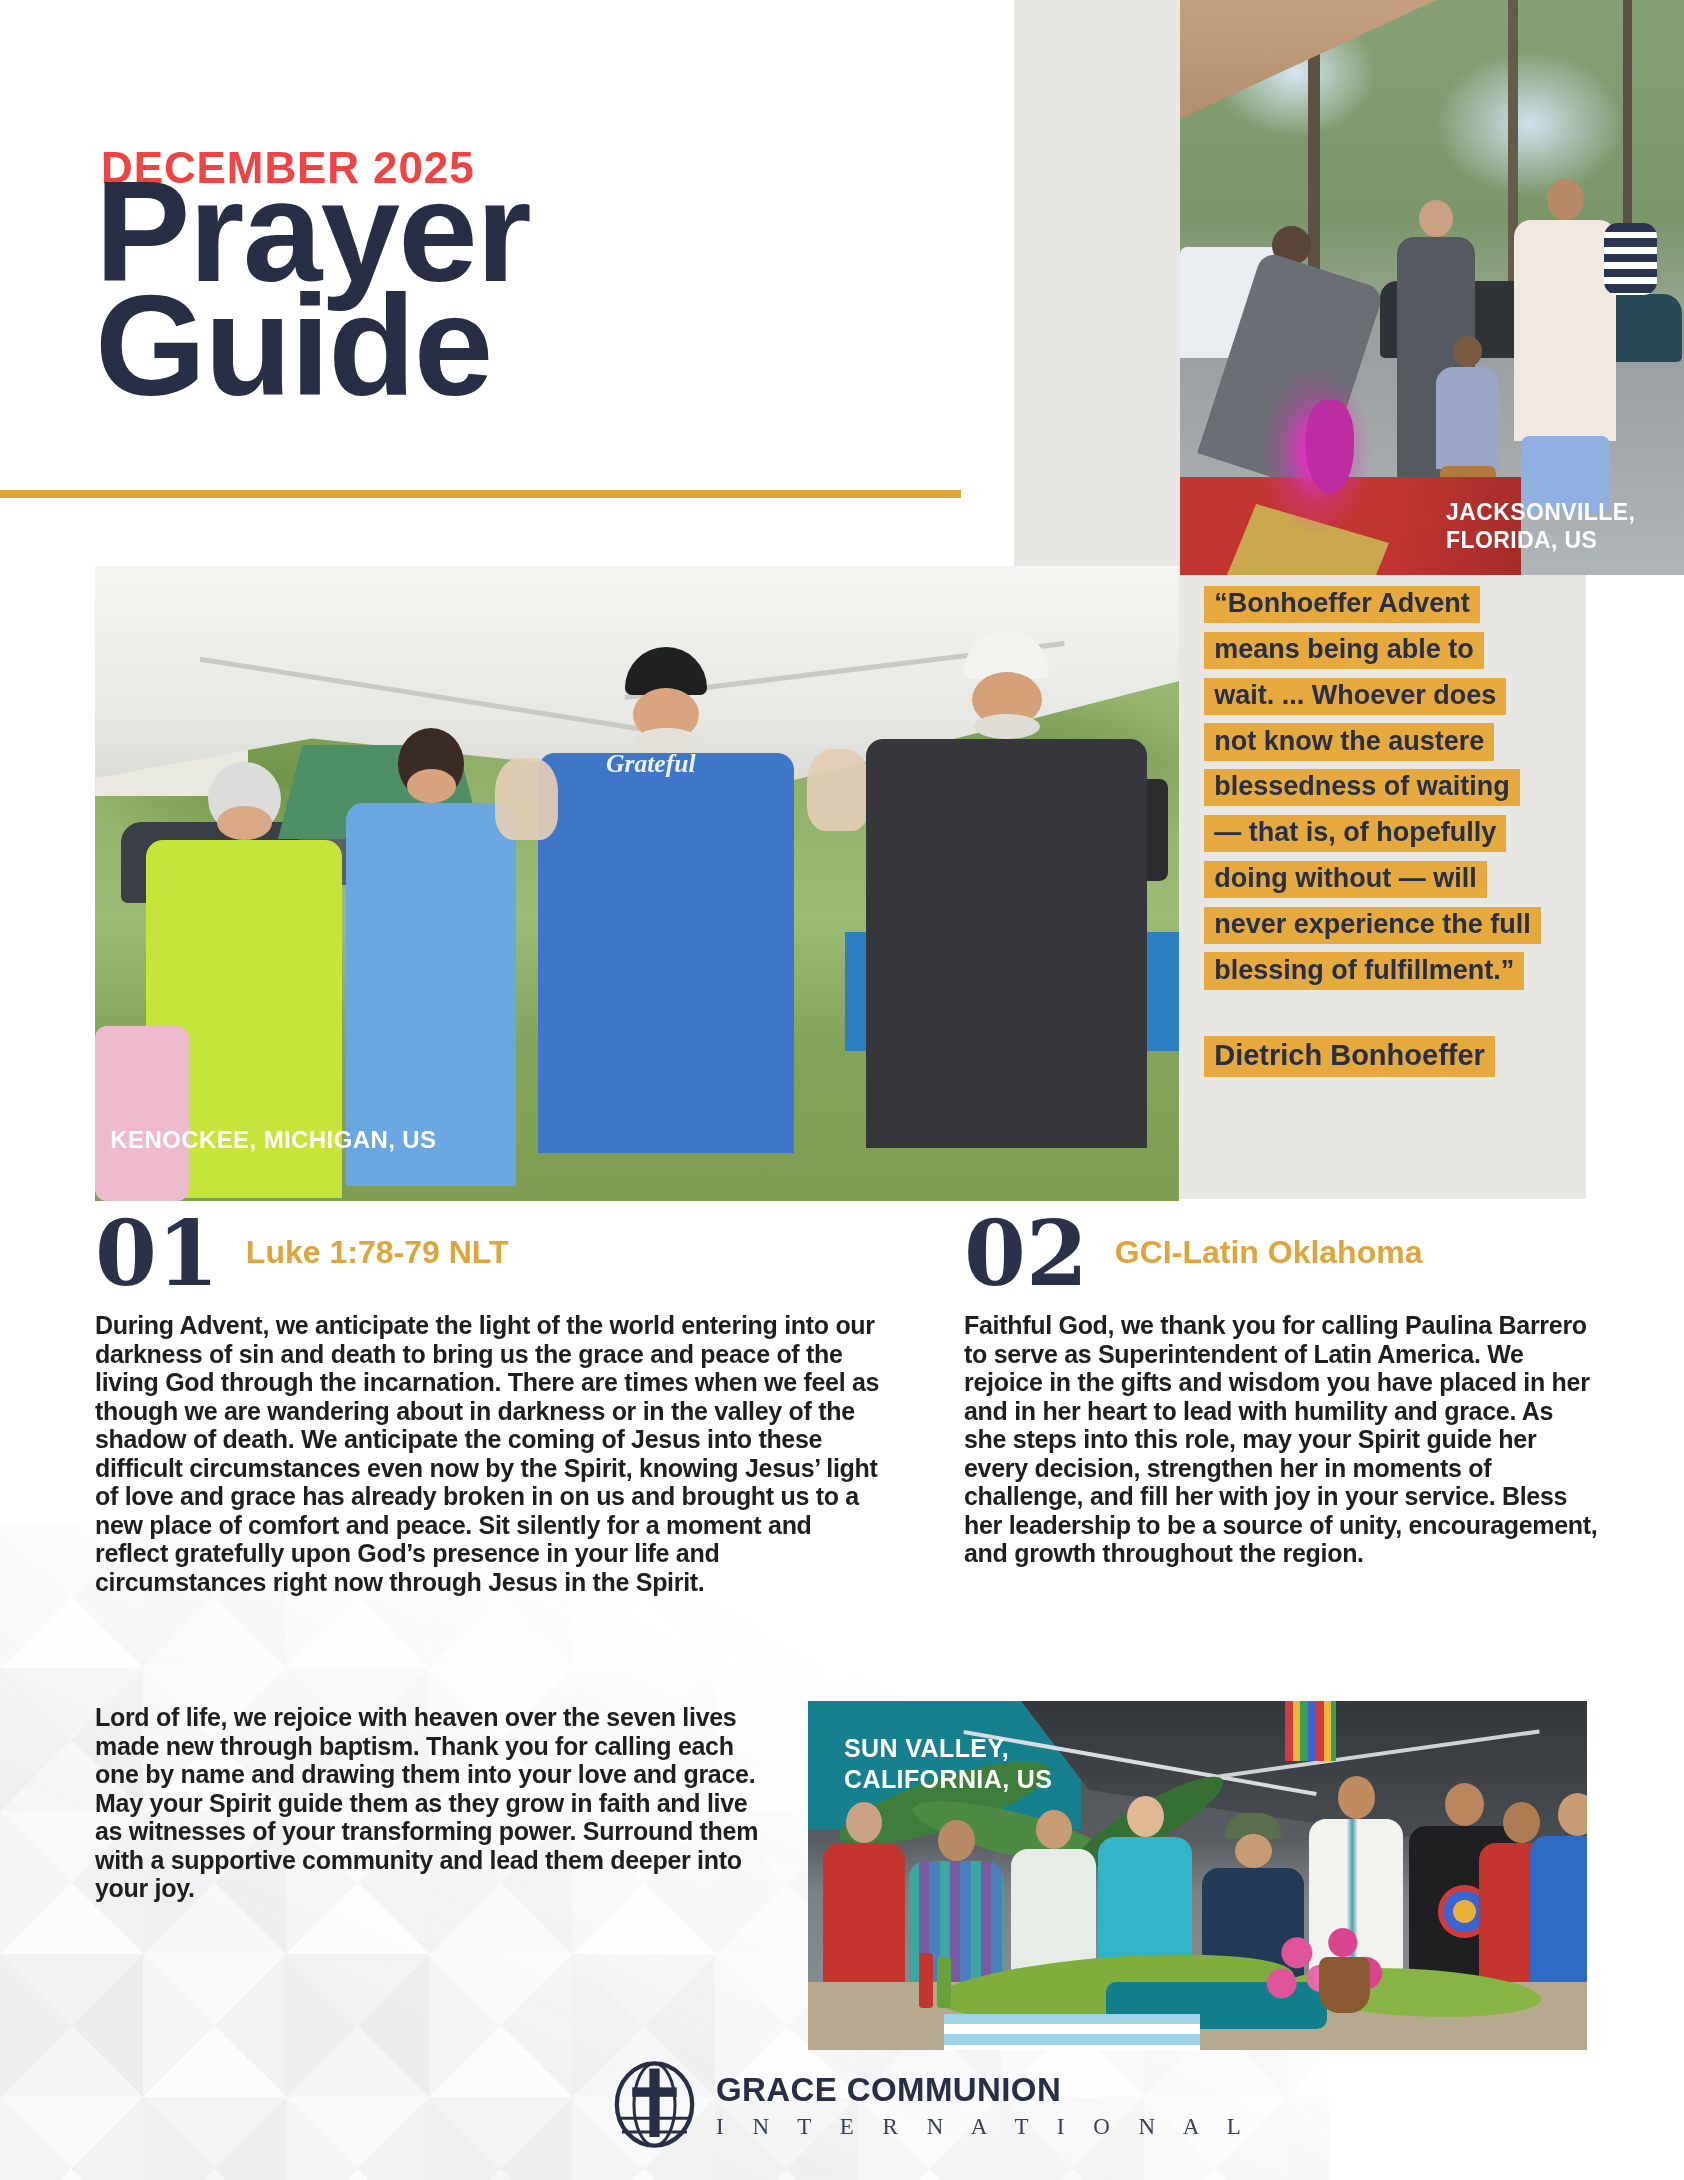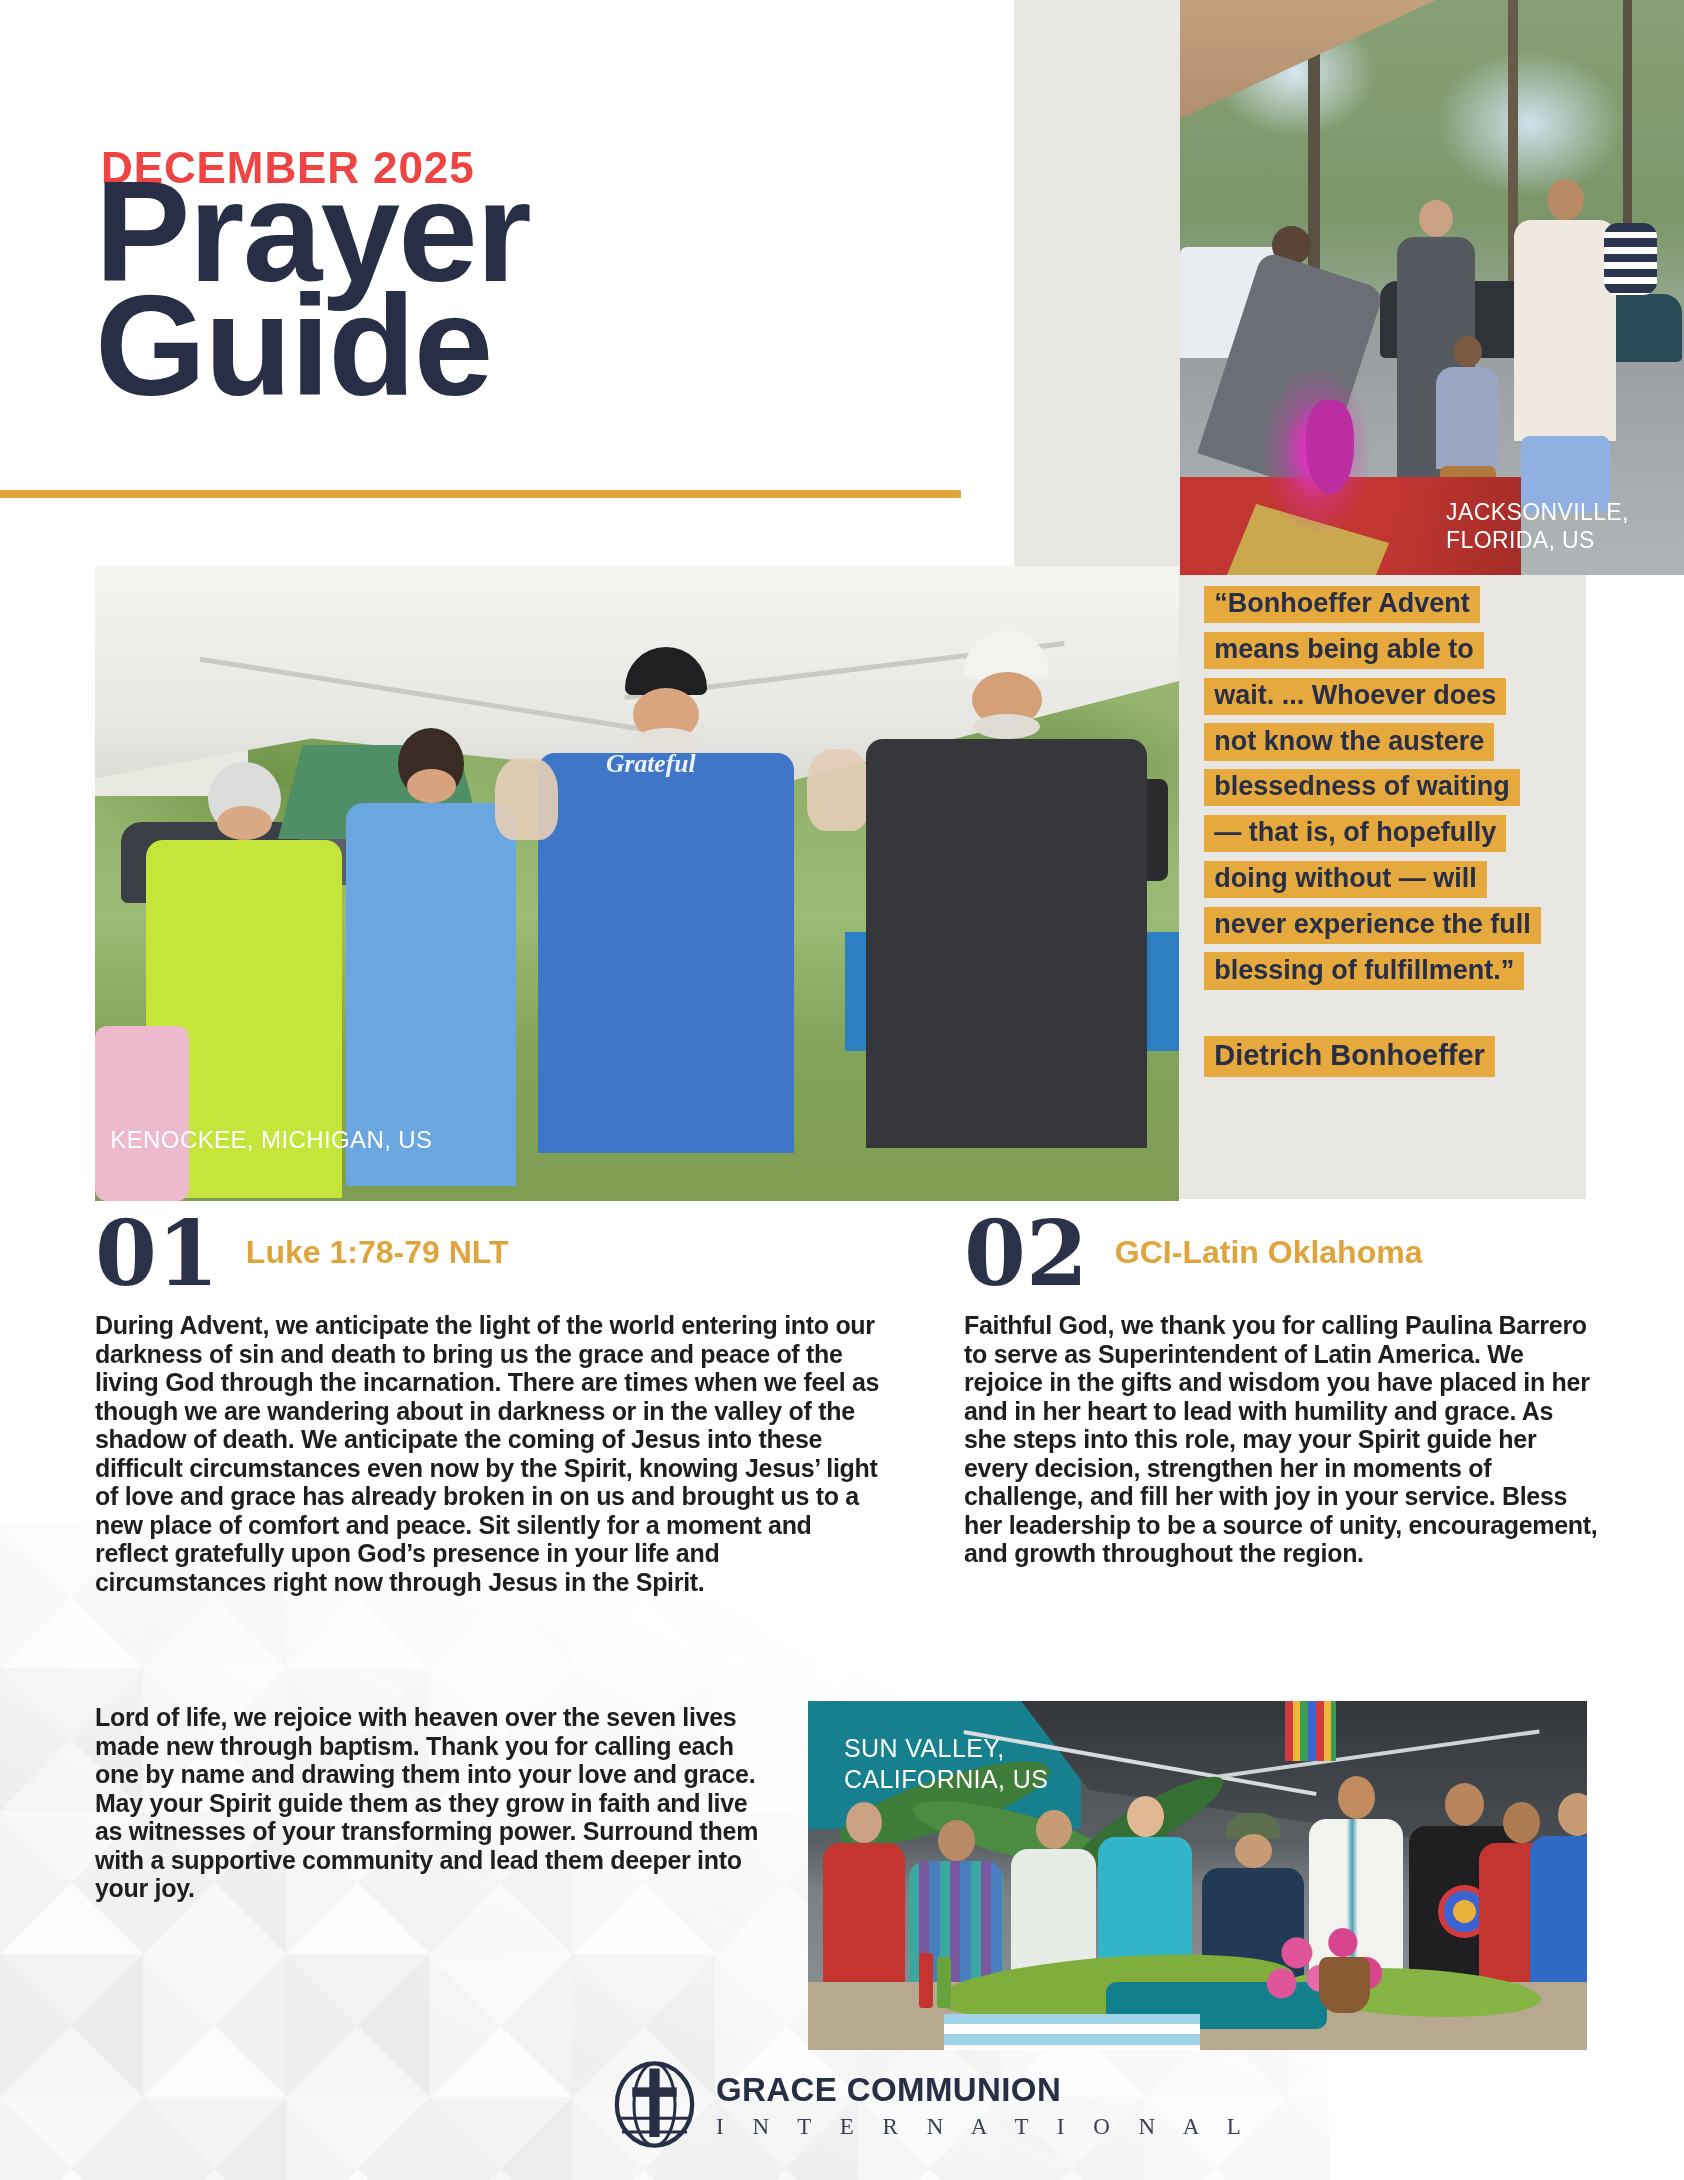--- a/index.html
+++ b/index.html
@@ -24,21 +24,21 @@
   .kicker{left:101px;top:143px;font-size:44px;font-weight:800;letter-spacing:0.9px;color:#ef4444;}
   .main-title{left:95px;top:175px;font-size:143px;line-height:114px;font-weight:800;
               letter-spacing:-1.7px;color:#272E45;}
   .gold-line{left:0;top:490px;width:961px;height:7.7px;background:#DFA63C;}
 
   
   .photo{overflow:hidden;}
   .photo-jax{left:1180px;top:0;width:505px;height:575px;background:linear-gradient(180deg,#87a075 0%,#7b976a 38%,#93a48c 52%,#9aa0a2 60%,#a8adaf 100%);}
   .photo-mi{left:95px;top:566px;width:1084px;height:635px;background:linear-gradient(180deg,#a9c47f 0%,#8fae68 30%,#9cbb74 55%,#84a45b 75%,#7f9e52 100%);}
   .photo-sv{left:808px;top:1669px;width:779px;height:349px;background:linear-gradient(180deg,#4a4e52 0%,#595e62 40%,#7b8185 55%,#8e9496 100%);margin-top:32px;}
-  .caption{color:#ffffff;font-weight:400;font-size:23px;line-height:28px;letter-spacing:0.4px;}
+  .caption{color:#ffffff;font-weight:700;font-size:23px;line-height:28px;letter-spacing:0.4px;}
   .fig{position:absolute;display:flex;flex-direction:column;align-items:center;}
   .fig .head{border-radius:50%;}
   .fig .torso{border-radius:17px 17px 0 0;}
 
   
   .quote{left:1204px;top:586px;width:383px;}
   .q-line{display:table;background:#E5A93D;color:#272E45;font-weight:700;font-size:27px;
           line-height:27px;padding:4.3px 10.2px 6px 10.2px;margin-bottom:8.5px;white-space:nowrap;}
   .q-attr{display:table;background:#E5A93D;color:#272E45;font-weight:800;font-size:29px;
           line-height:29px;padding:5.1px 10.2px 6.8px 10.2px;margin-top:46px;white-space:nowrap;}

